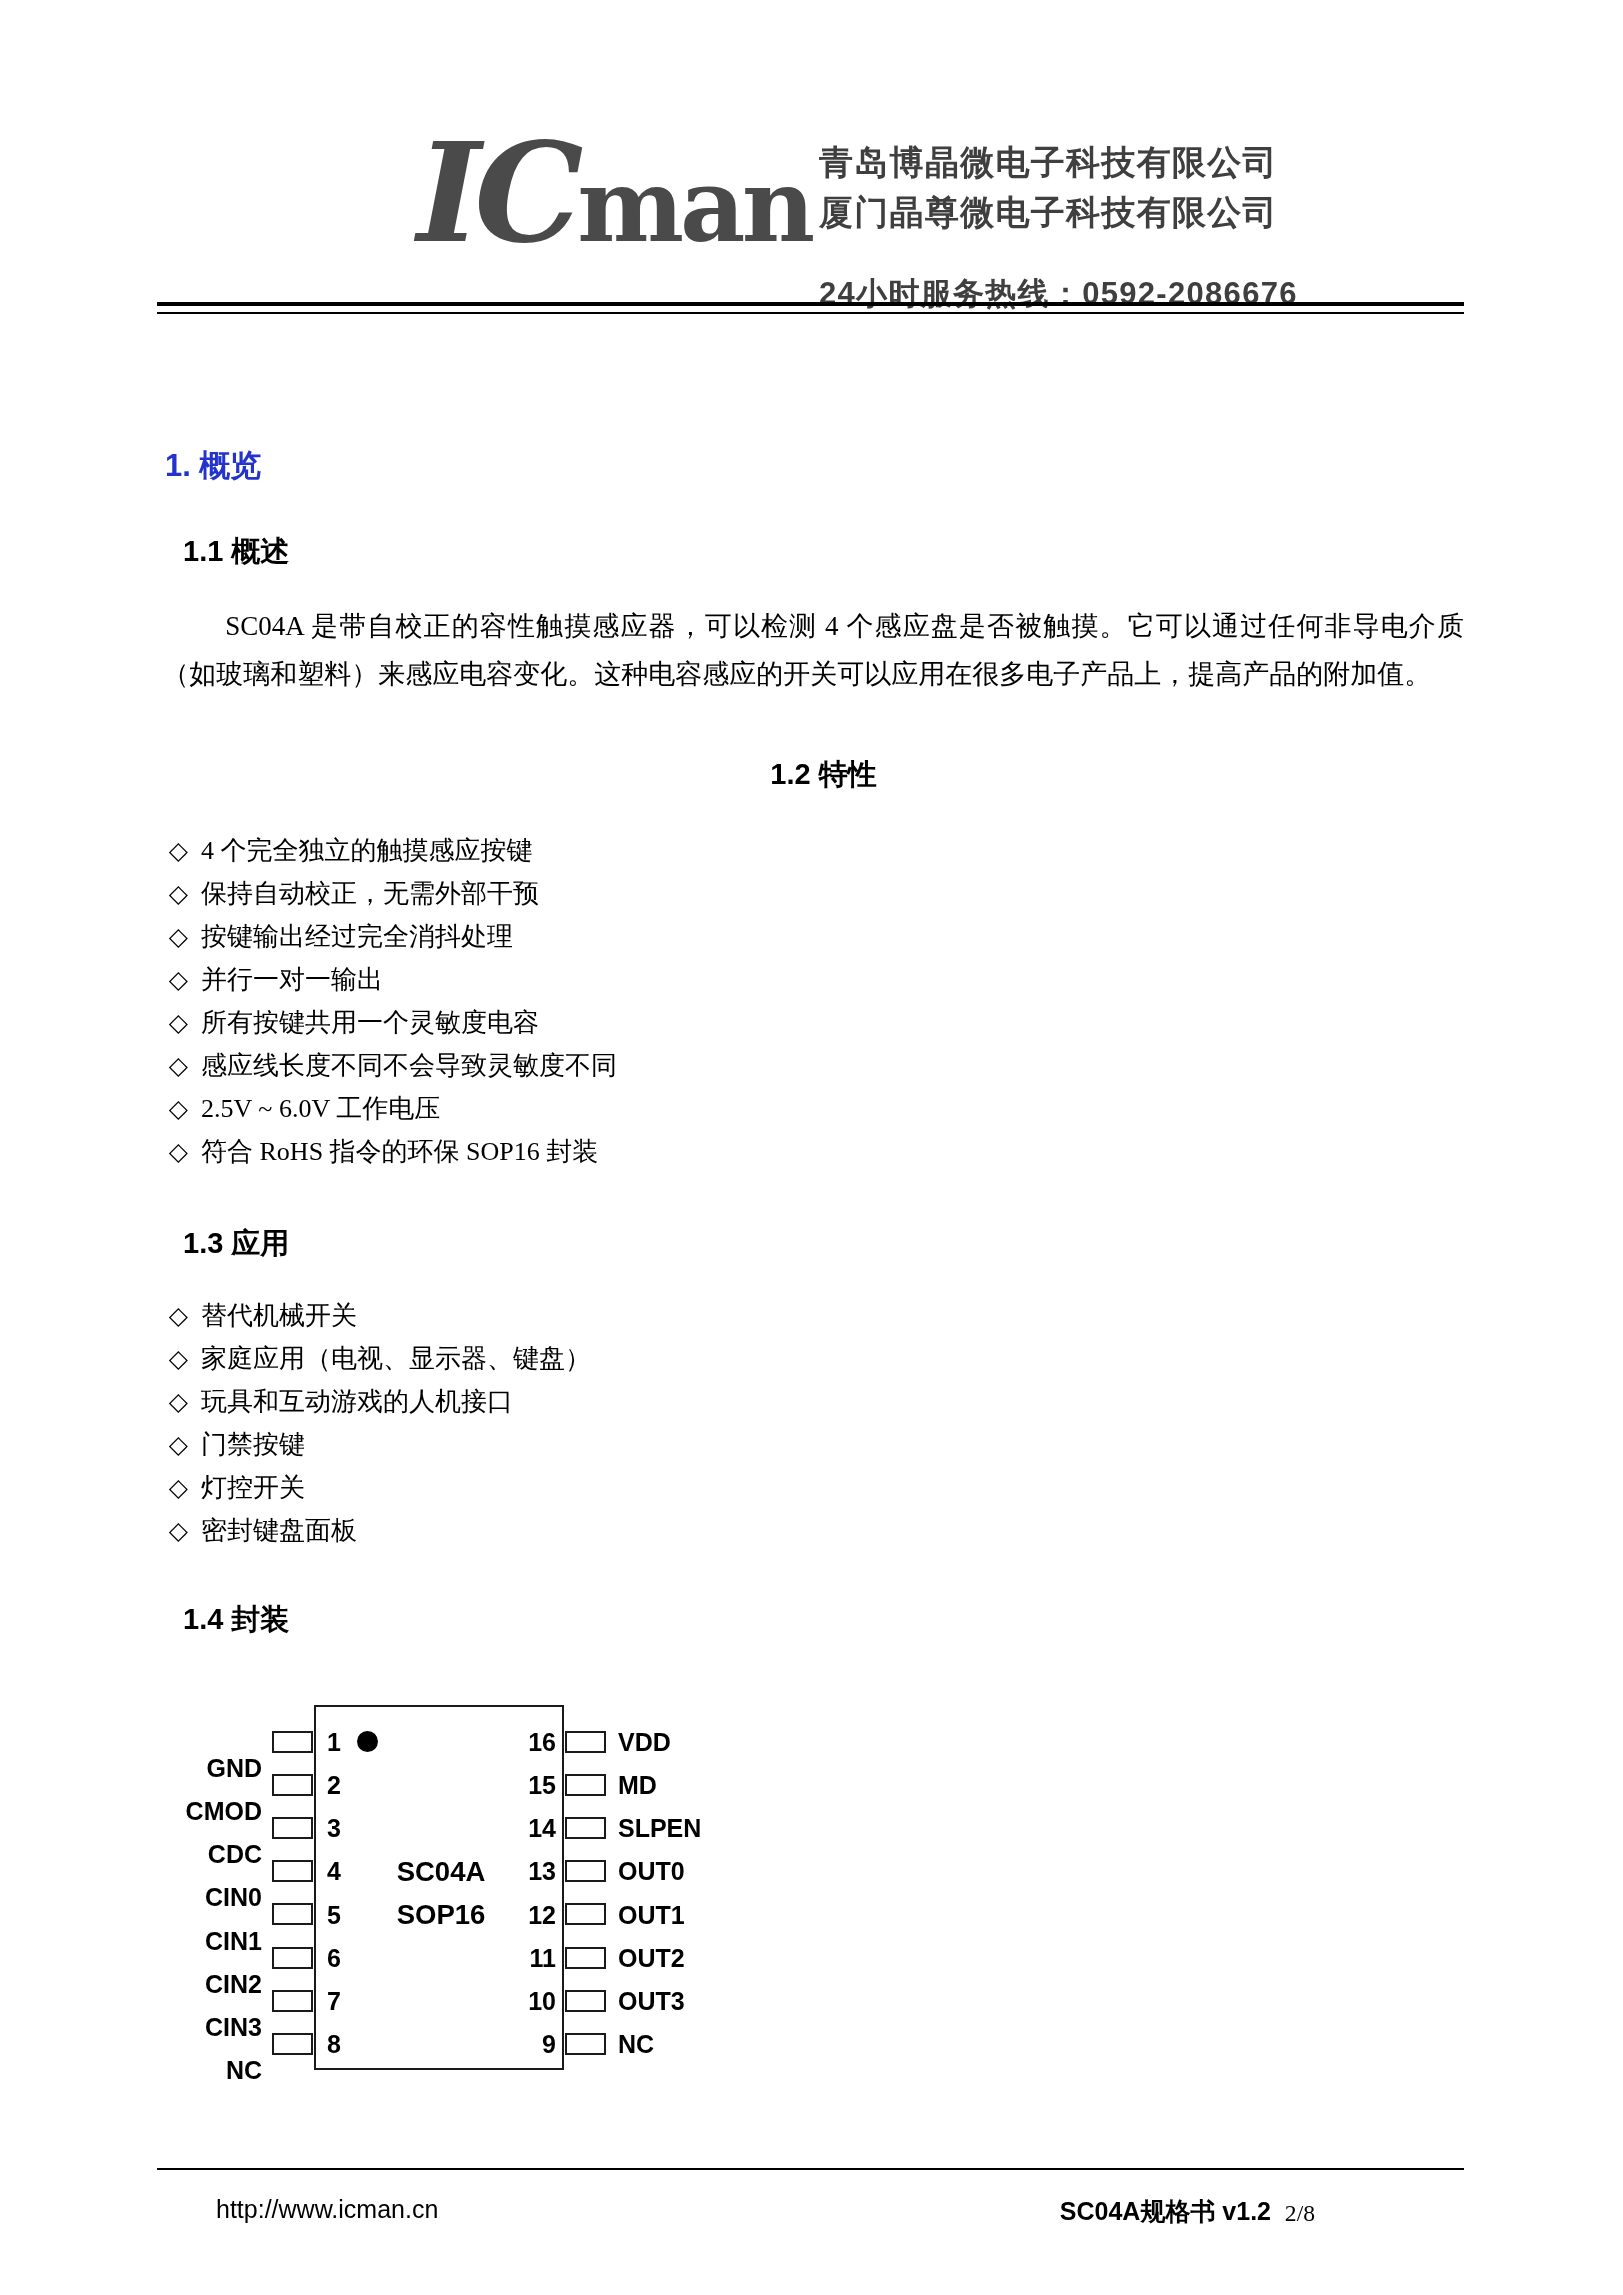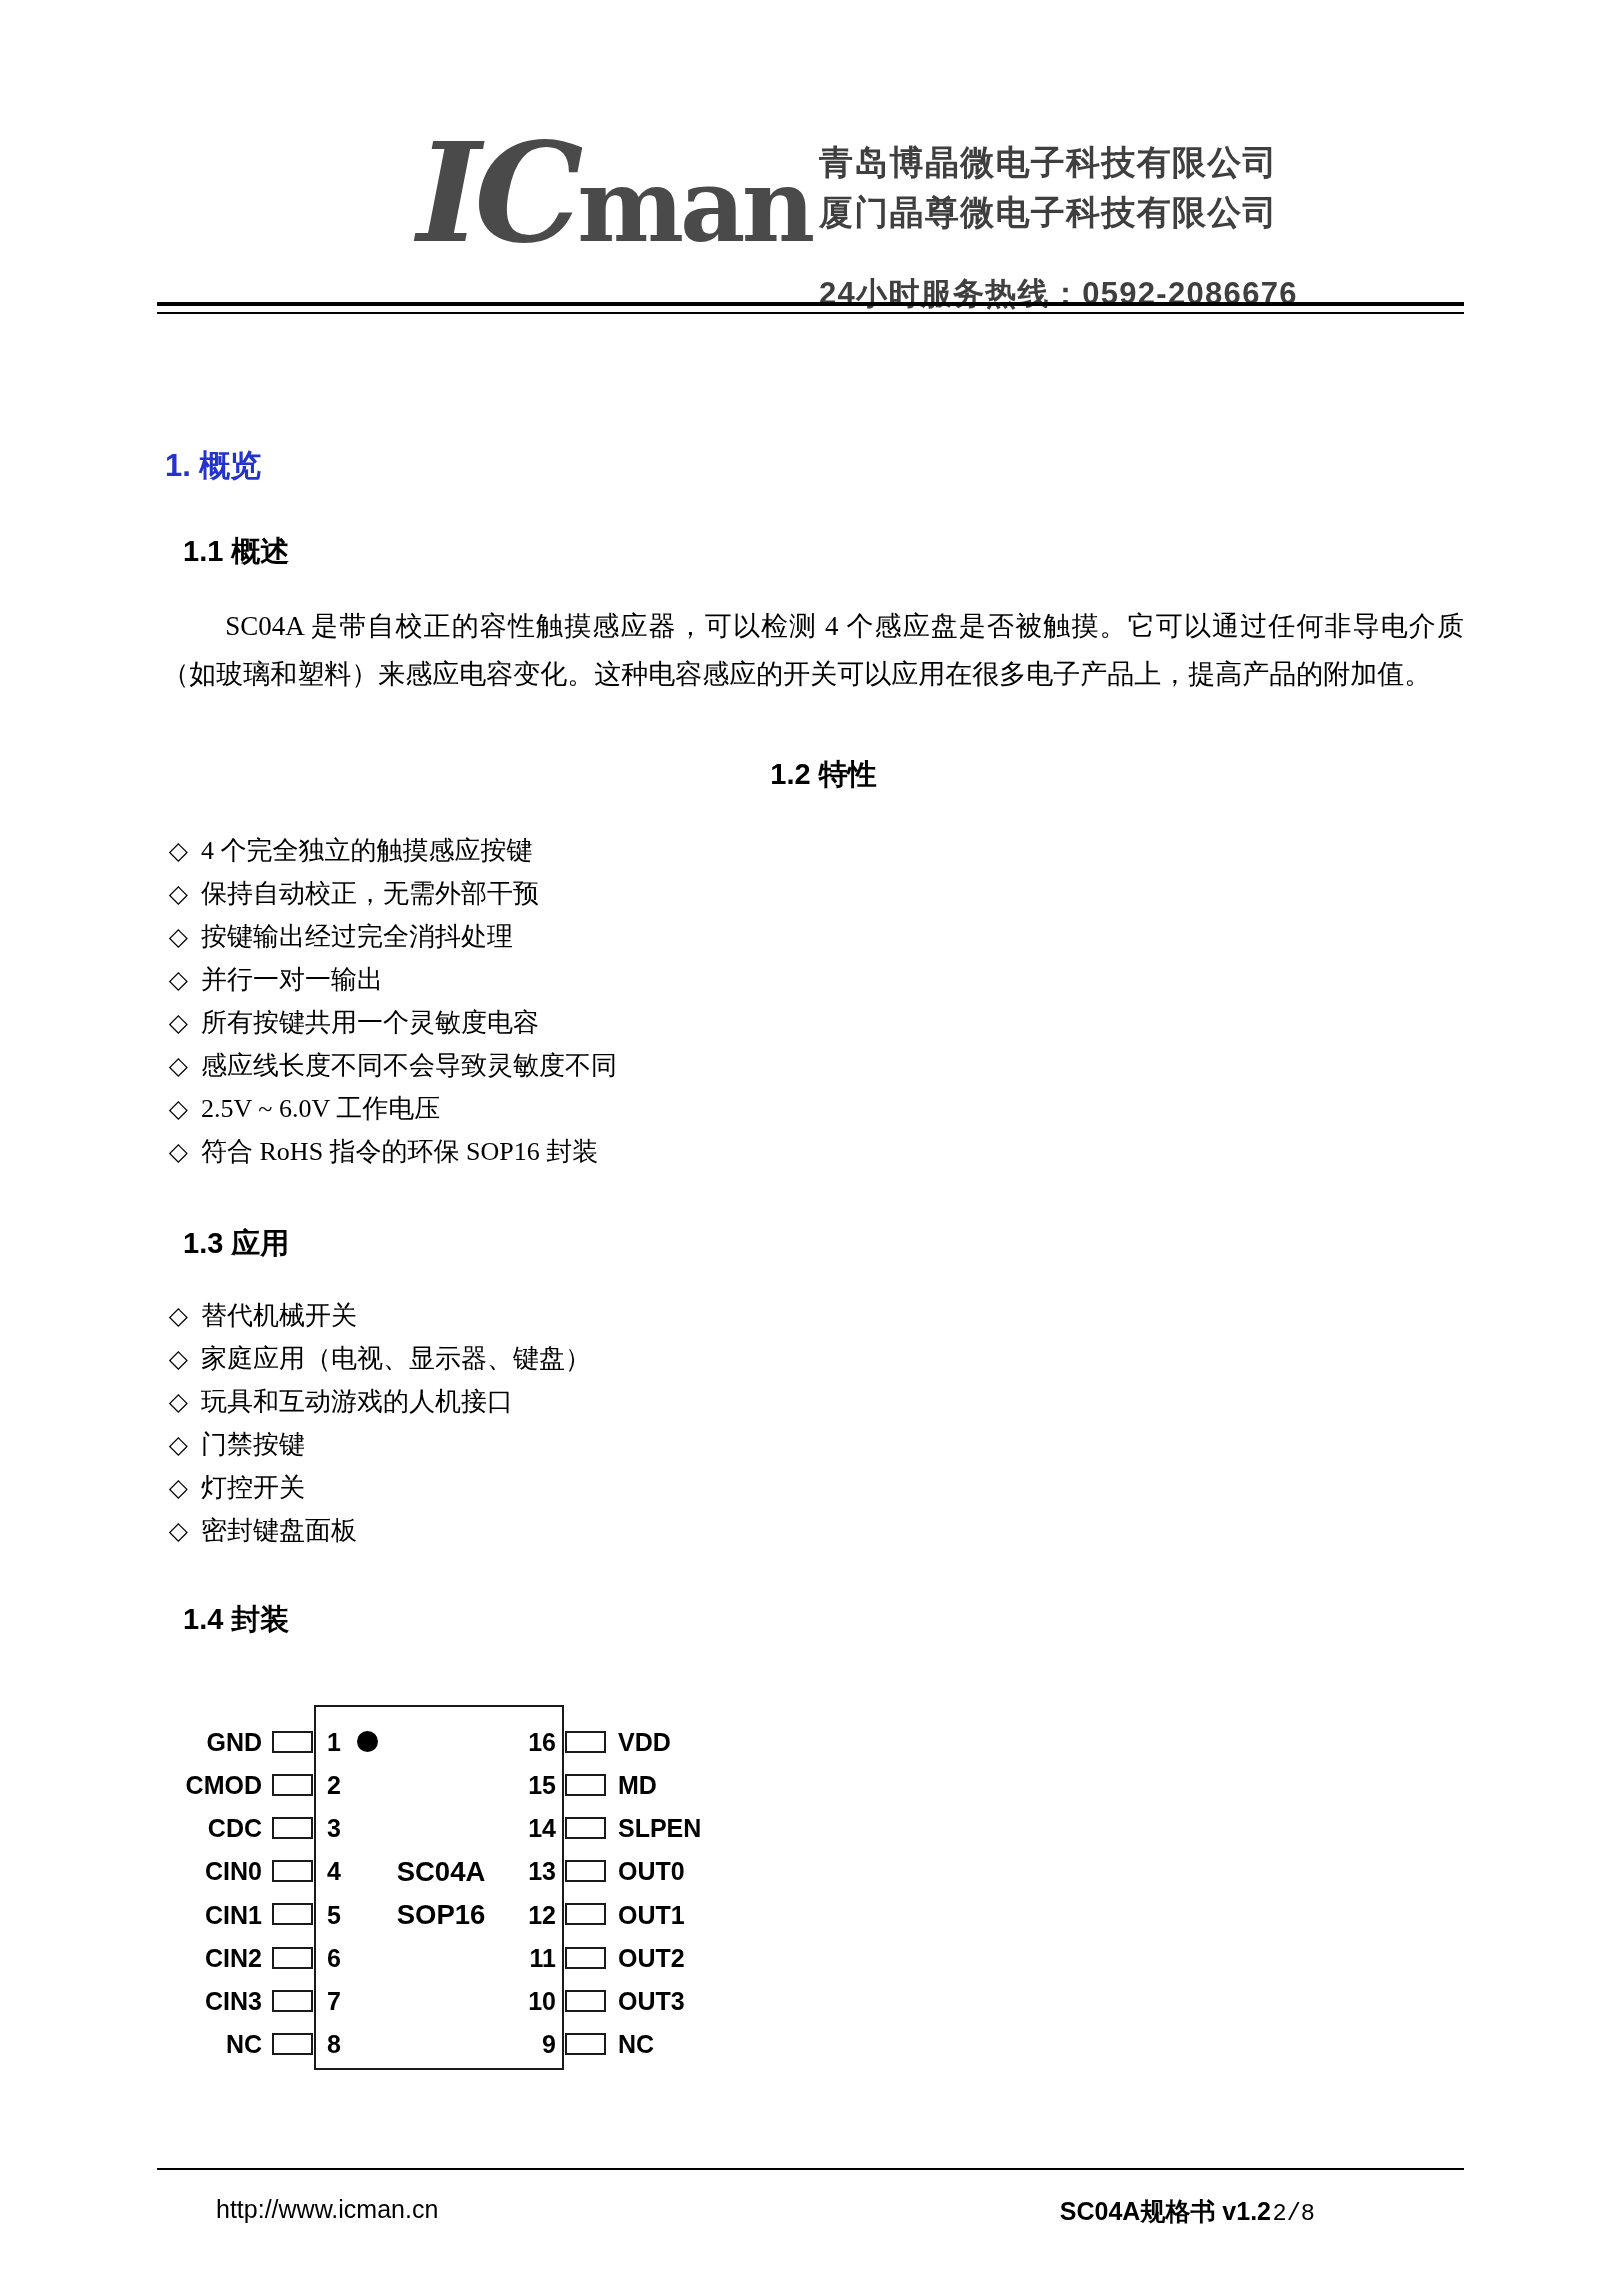--- a/index.html
+++ b/index.html
@@ -42,32 +42,32 @@
 
   
   .chip-wrap { position:absolute; left:0; top:1698px; width:1623px; height:425px;
                font-family:"Liberation Sans", sans-serif; font-weight:bold; }
   .chip-body { position:absolute; left:314px; top:6.5px; width:250px; height:365px;
                border:2px solid #1a1a1a; background:#fff; }
   .pin1-dot  { position:absolute; left:357px; top:33px; width:21px; height:21px;
                background:#000; border-radius:50%; }
   .chip-name { position:absolute; left:318px; top:159px; width:246px; text-align:center; font-size:27.5px; line-height:29px; }
   .chip-pkg  { position:absolute; left:318px; top:202px; width:246px; text-align:center; font-size:27.5px; line-height:29px; }
-  .lp-label { position:absolute; left:98px; width:164px; text-align:right; font-size:25px; line-height:26px; }
+  .lp-label { position:absolute; left:98px; width:164px; text-align:right; font-size:25px; line-height:26px;margin-top:26px; }
   .lp-stub  { position:absolute; left:272px; width:41px; height:22px; border:2px solid #1a1a1a; background:#fff; }
   .lp-num   { position:absolute; left:327px; width:46px; font-size:25px; line-height:26px; }
   .rp-num   { position:absolute; left:494px; width:62px; text-align:right; font-size:25px; line-height:26px; }
   .rp-stub  { position:absolute; left:565px; width:41px; height:22px; border:2px solid #1a1a1a; background:#fff; }
   .rp-label { position:absolute; left:618px; width:196px; font-size:25px; line-height:26px; }
 
   
   .footer-rule { position:absolute; left:157px; top:2168px; width:1307px; border-top:2.6px solid #000; }
   .footer-url  { position:absolute; left:216px; top:2195px; font-family:"Liberation Sans", sans-serif; font-size:25px; }
   .footer-doc  { position:absolute; right:252px; top:2195px; font-family:"Liberation Sans", sans-serif; font-weight:bold; font-size:25px;margin-left:26px; }
-  .footer-page { position:absolute; right:208px; top:2200px; font-family:Liberation Mono, monospace; font-size:23.6px; }
+  .footer-page { position:absolute; right:208px; top:2200px; font-family:Liberation Serif, serif; font-size:23.6px; }
 </style>
 </head>
 <body>
 
 <div class="page">
 
   <div class="logo">
     <span class="logo-ic">IC</span>
       <span class="logo-man">man</span>
   </div>

